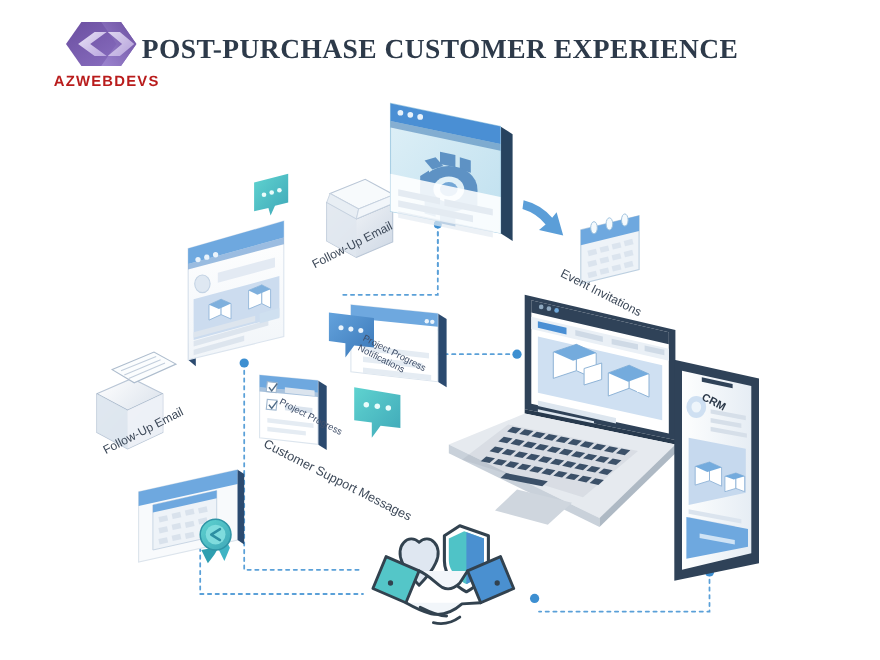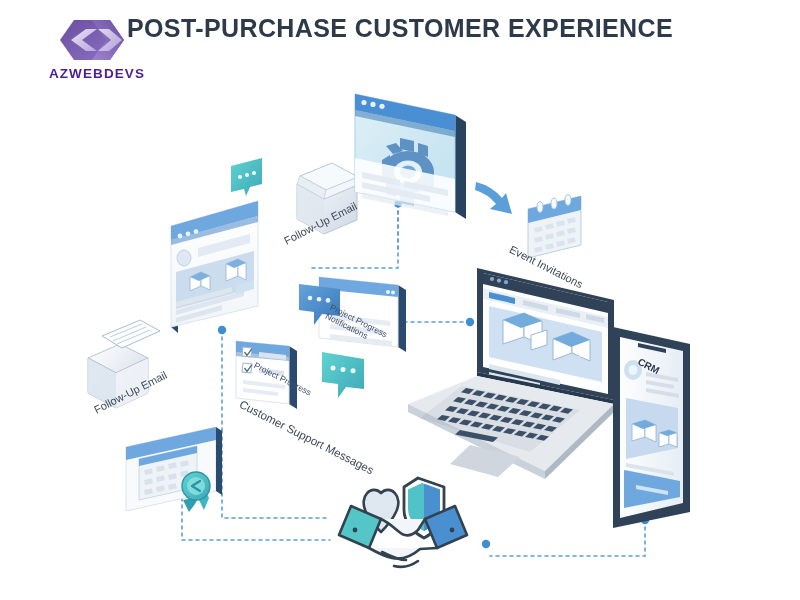--- a/index.html
+++ b/index.html
@@ -10,28 +10,29 @@
     overflow:hidden;
     position:relative;
   }
   .stage{position:absolute;inset:0;}
 
   
   .logo{position:absolute;left:38px;top:16px;width:118px;height:68px;}
   .logo-mark{position:absolute;left:22px;top:0;width:72px;height:48px;}
   .logo-text{
     position:absolute;left:0;top:50px;width:118px;text-align:center;
-    font-size:13.5px;font-weight:bold;letter-spacing:1.1px;color:#4c1d95;
+    font-size:13.5px;font-weight:bold;letter-spacing:1.1px;color:#b91c1c;
   }
   .title{
-    position:absolute;left:120px;top:14px;width:560px;
+    position:absolute;left:120px;top:32px;width:560px;
     text-align:center;
     font-size:25px;font-weight:bold;letter-spacing:.4px;
     color:#2d3a4a;
     white-space:nowrap;
+    font-family:Liberation Serif, serif;
   }
 
   
   .art{position:absolute;left:0;top:0;width:800px;height:600px;}
 
   
   .lbl{
     position:absolute;
     font-size:11px;
     color:#3c4858;

